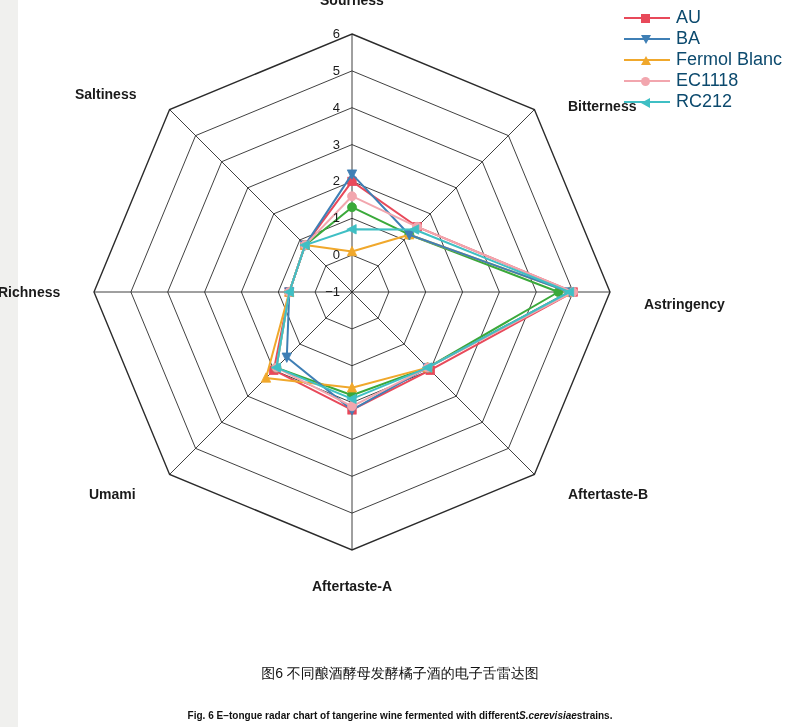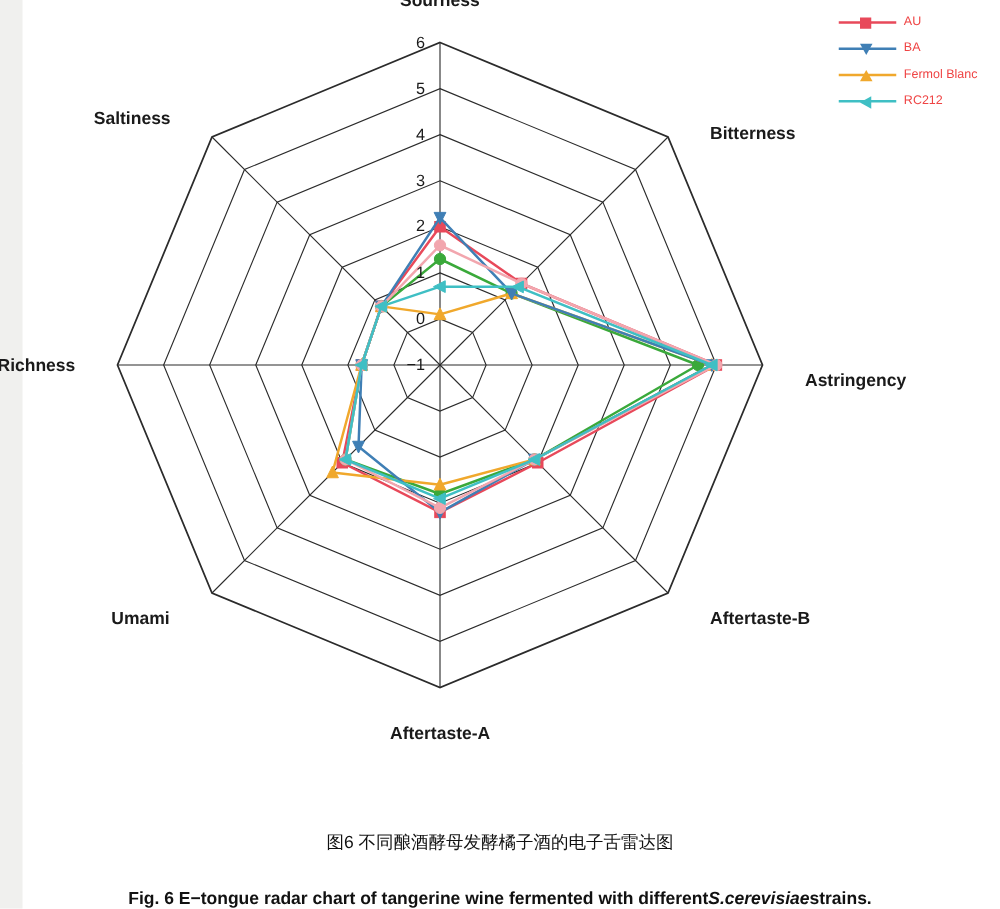--- a/index.html
+++ b/index.html
@@ -108,22 +108,22 @@
     border-top: 9px solid;
   }
   .m-tri-left {
     width: 0; height: 0;
     background: transparent !important;
     border-top: 5px solid transparent;
     border-bottom: 5px solid transparent;
     border-right: 9px solid;
   }
   .legend-label {
-    font-size: 10px;
-    color: #ef4444;
+    font-size: 18px;
+    color: #0c4a6e;
     white-space: nowrap;
   }
   #caption-zone {
     position: absolute;
     left: 0;
     top: 610px;
     width: 800px;
     height: 117px;
   }
   .caption-cn {
@@ -133,21 +133,21 @@
     text-align: center;
     font-size: 14px;
     font-weight: normal;
     color: #111;
   }
   .caption-en {
     position: absolute;
     width: 800px;
     top: 100px;
     text-align: center;
-    font-size: 14px;
+    font-size: 10px;
     font-weight: bold;
     color: #111;
   }
   .caption-en i { font-style: italic; }
   .divider-top {
     position: absolute;
     left: 18px;
     top: 0;
     width: 764px;
     height: 1px;
@@ -280,20 +280,27 @@
         </div>
         <div class="legend-row">
           <span class="legend-swatch">
             <span class="legend-line" style="background: rgb(240, 168, 44);"></span>
             <span class="legend-marker m-tri-up" style="border-bottom-color: rgb(240, 168, 44);"></span>
           </span>
           <span class="legend-label">Fermol Blanc</span>
         </div>
         <div class="legend-row">
           <span class="legend-swatch">
+            <span class="legend-line" style="background: rgb(242, 166, 174);"></span>
+            <span class="legend-marker m-circle" style="background: rgb(242, 166, 174);"></span>
+          </span>
+          <span class="legend-label">EC1118</span>
+        </div>
+        <div class="legend-row">
+          <span class="legend-swatch">
             <span class="legend-line" style="background: rgb(63, 191, 196);"></span>
             <span class="legend-marker m-tri-left" style="border-right-color: rgb(63, 191, 196);"></span>
           </span>
           <span class="legend-label">RC212</span>
         </div>
       </div>
   </div>
 
   <div id="caption-zone">
     <div class="divider-top"></div>

